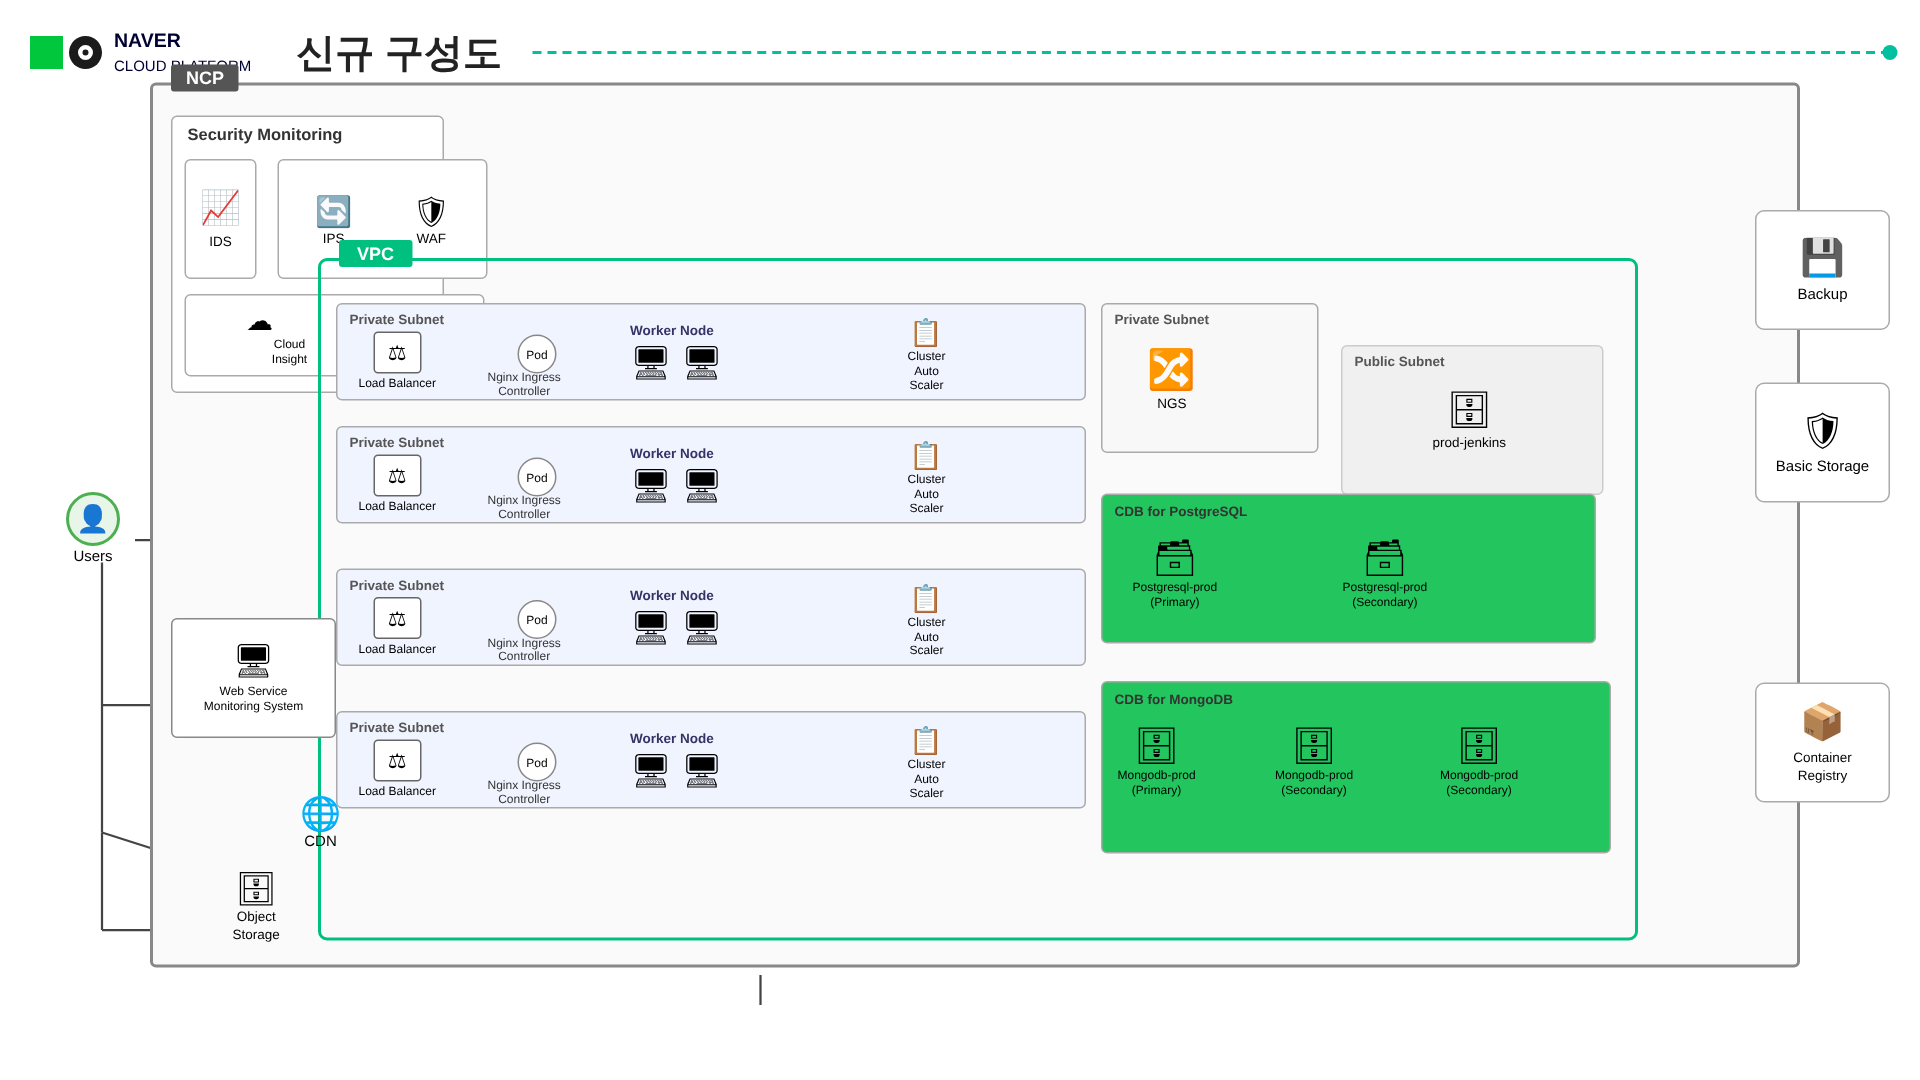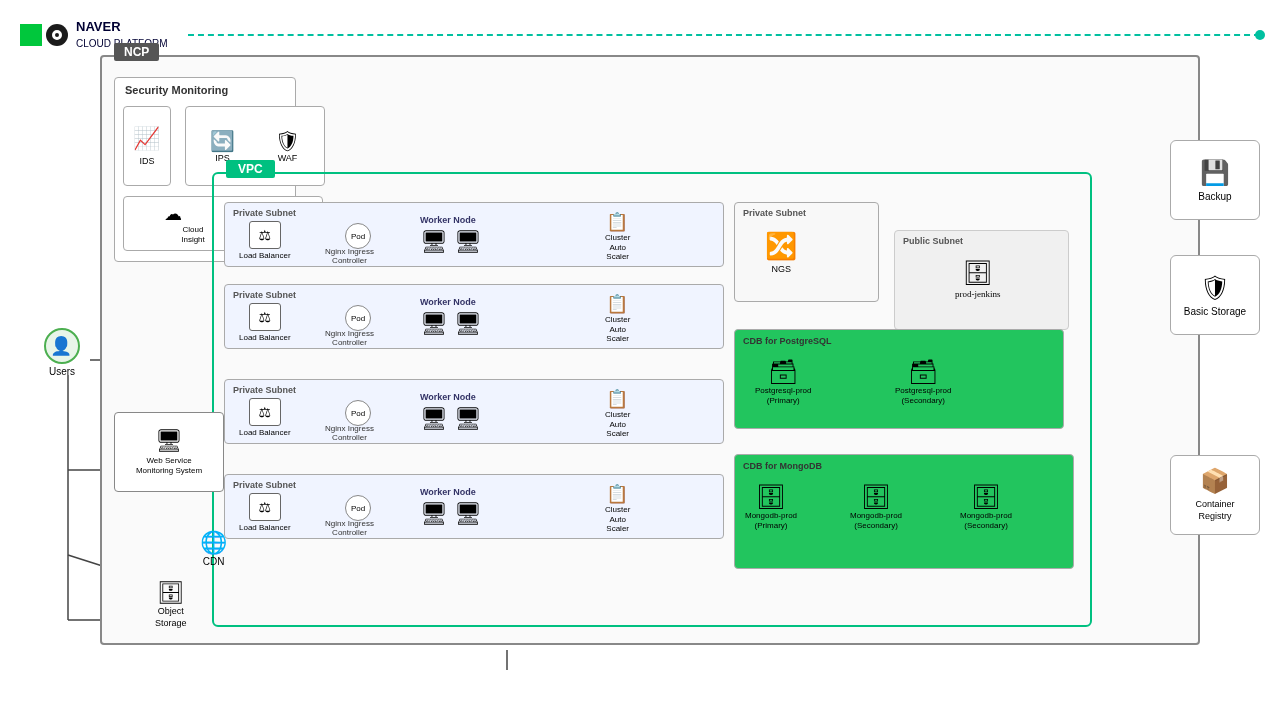--- a/index.html
+++ b/index.html
@@ -288,20 +288,21 @@
       <div class="logo-square"></div>
       <div style="width:22px;height:22px;background:#1b1b1b;border-radius:50%;display:flex;align-items:center;justify-content:center;">
         <div style="width:10px;height:10px;background:#1b1b1b;border-radius:50%;border:3px solid #fff;"></div>
       </div>
     </div>
     <div class="logo-text">
       <span>NAVER</span><br>
       <span style="font-size:10px;font-weight:normal;">CLOUD PLATFORM</span>
     </div>
   </div>
+  <div class="title-text">신규 구성도</div>
   <div class="dashed-line">
     <div class="dashed-dot"></div>
   </div>
 </div>
 
 <div class="actor" style="left:755px;top:78px;">
   <div class="actor-icon" style="background:#e8f5e9;border-color:#4caf50;color:#2e7d32;">👤</div>
   <span style="font-size:10px;margin-top:2px;">Admin</span>
 </div>
 
@@ -466,21 +467,21 @@
       <div style="position:absolute;left:30px;top:28px;display:flex;flex-direction:column;align-items:center;">
         <div style="font-size:26px;">🔀</div>
         <span style="font-size:9px;margin-top:2px;">NGS</span>
       </div>
     </div>
 
     <div class="public-subnet" style="left:680px;top:28px;width:175px;height:100px;background:#f0f0f0;margin-top:28px;">
       <span class="public-subnet-label">Public Subnet</span>
       <div style="position:absolute;left:60px;top:28px;display:flex;flex-direction:column;align-items:center;">
         <div style="font-size:24px;">🗄</div>
-        <span style="font-size:9px;margin-top:2px;font-family:Liberation Serif, serif;">prod-jenkins</span>
+        <span style="font-size:9px;margin-top:2px;">prod-jenkins</span>
       </div>
     </div>
 
     <div class="db-outer" style="left:520px;top:155px;width:330px;height:100px;">
       <span class="db-outer-label">CDB for PostgreSQL</span>
       <div style="position:absolute;left:20px;top:28px;display:flex;flex-direction:column;align-items:center;text-align:center;">
         <div style="font-size:24px;">🗃</div>
         <span style="font-size:8px;line-height:1.3;">Postgresql-prod<br>(Primary)</span>
       </div>
       <div style="position:absolute;left:160px;top:28px;display:flex;flex-direction:column;align-items:center;text-align:center;">

